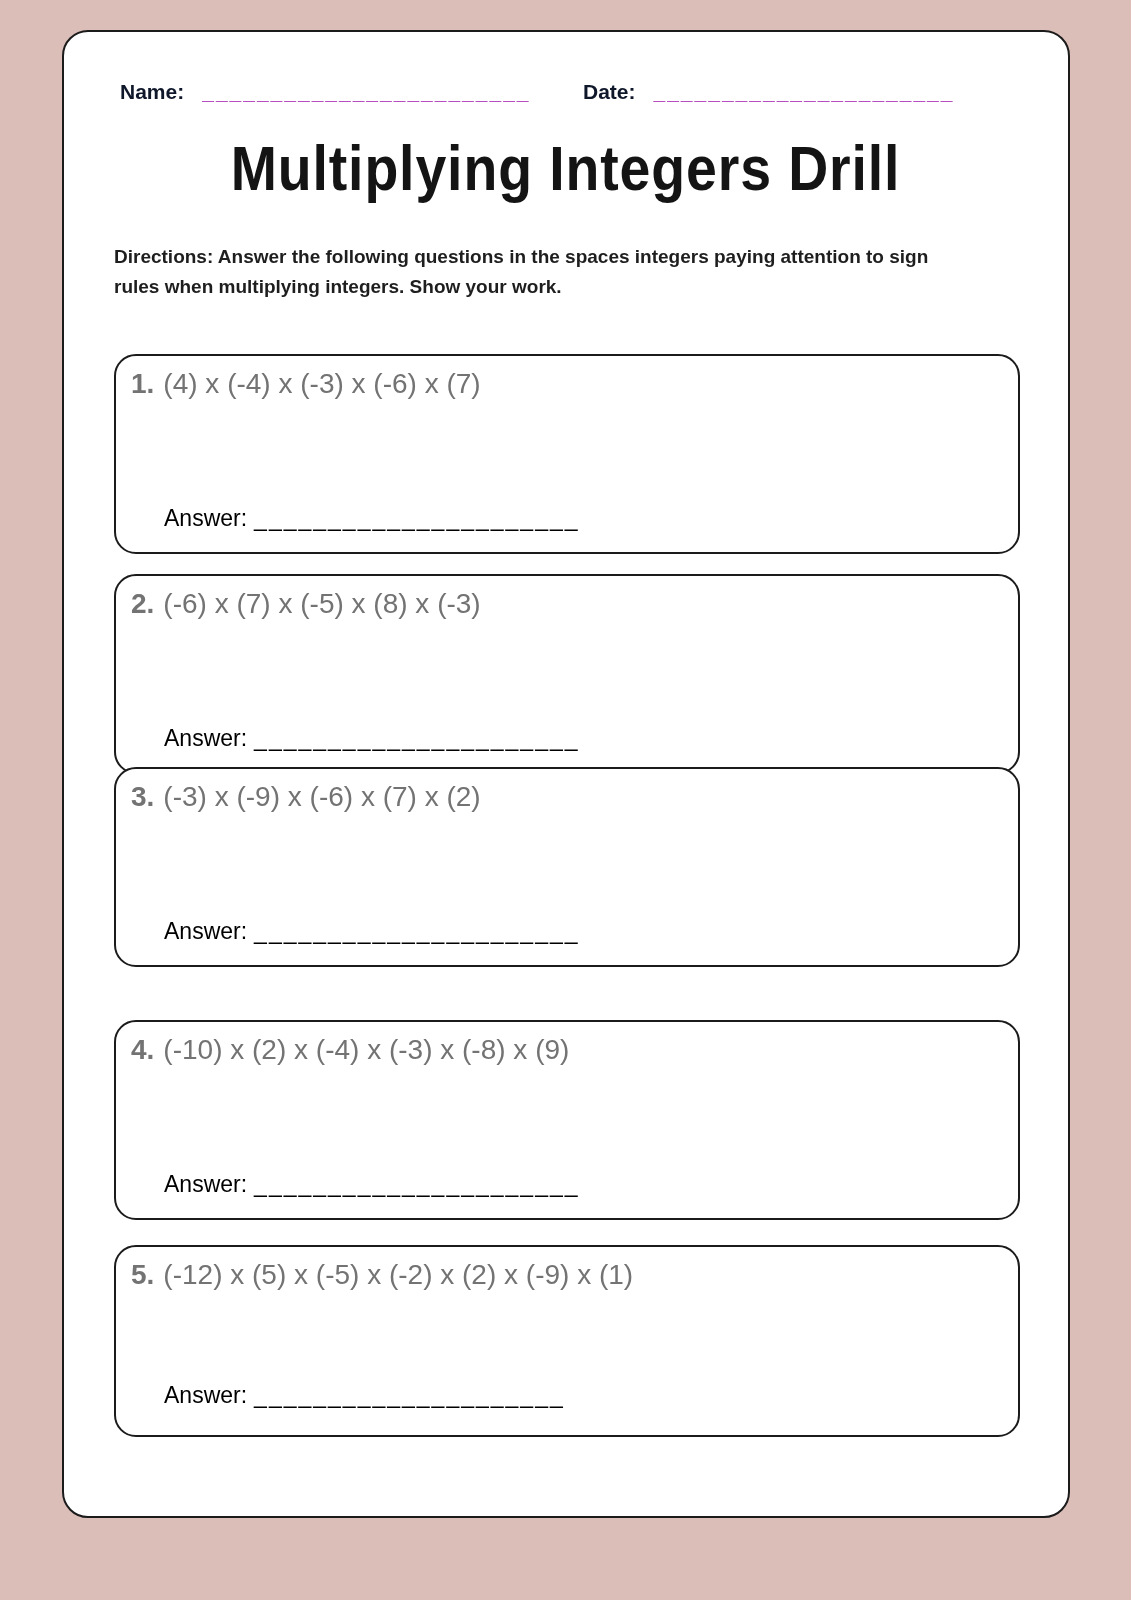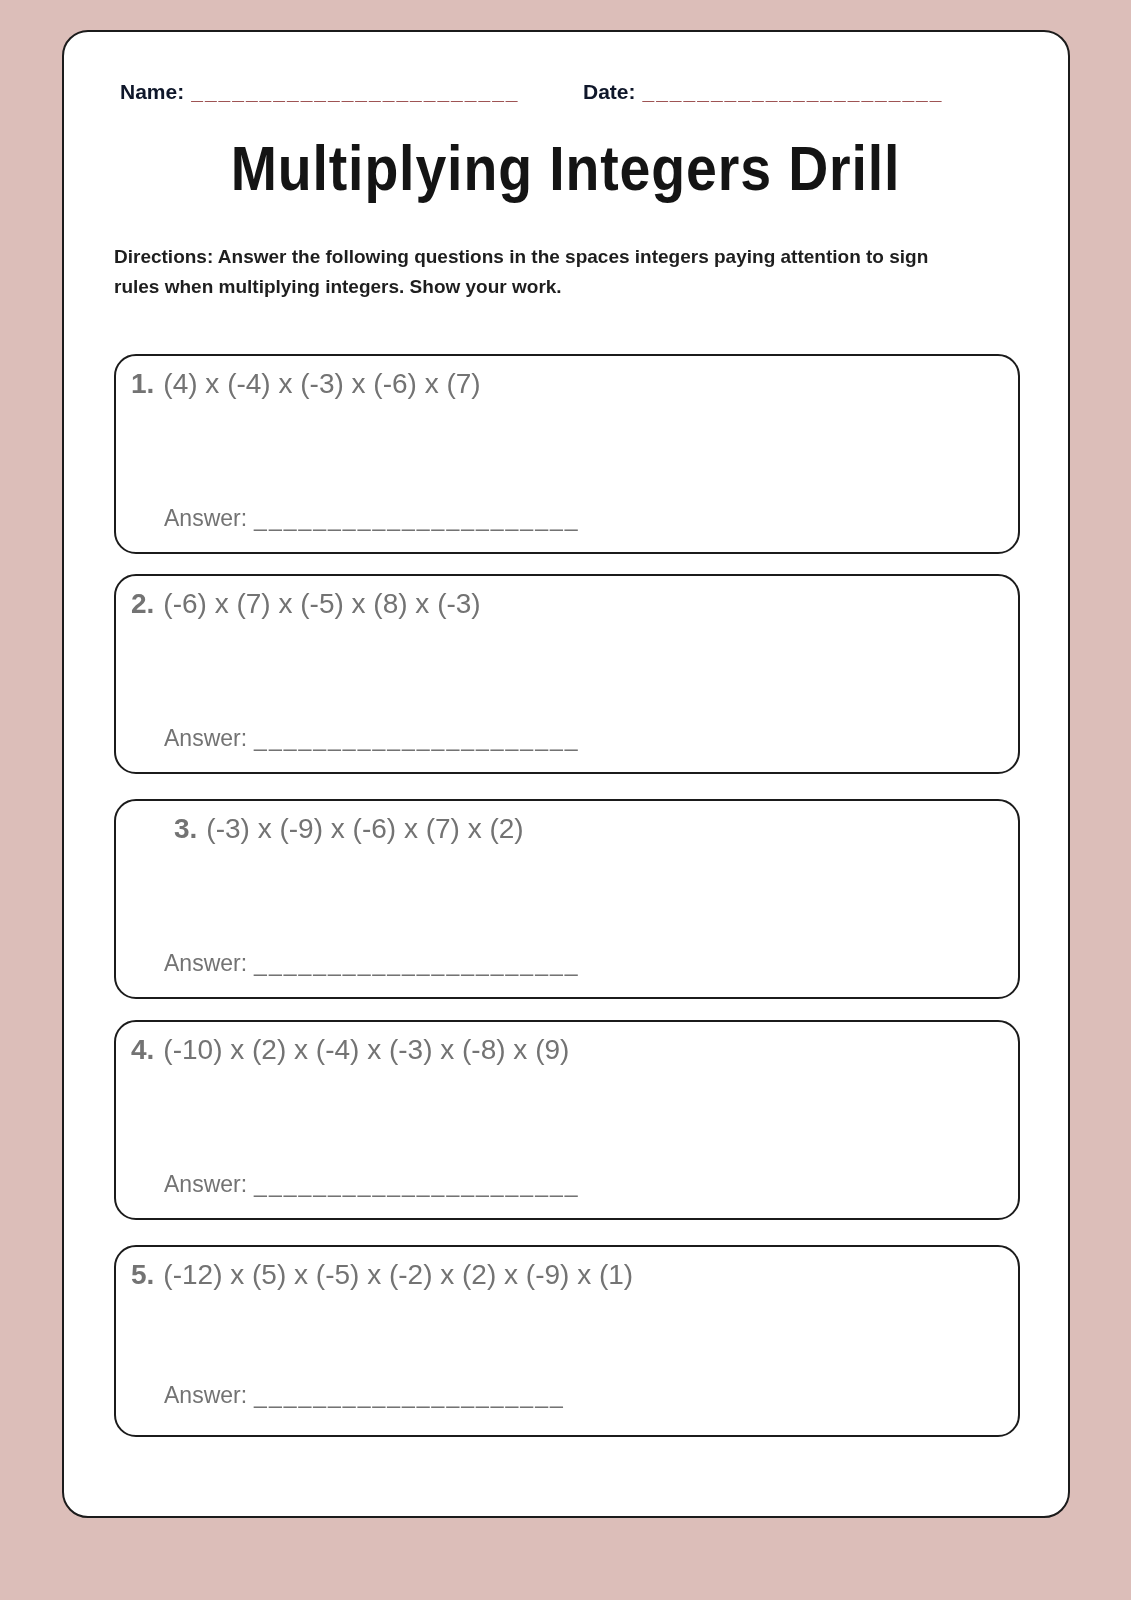--- a/index.html
+++ b/index.html
@@ -15,21 +15,21 @@
     position: absolute; left: 62px; top: 30px;
     width: 1008px; height: 1488px;
     background: #ffffff;
     border: 2px solid #1b1b1b;
     border-radius: 26px;
     box-sizing: border-box;
   }
   .name-group { position: absolute; left: 56px; top: 48px; white-space: nowrap; }
   .date-group { position: absolute; left: 519px; top: 48px; white-space: nowrap; }
   .hd-label { font-size: 21px; font-weight: 700; color: #0f172a; }
-  .hd-blank { font-size: 21px; font-weight: 700; letter-spacing: 2px; margin-left: 7px; color: #7f1d1d; }
+  .hd-blank { font-size: 21px; font-weight: 700; letter-spacing: 2px; margin-left: 18px; color: #a21caf; }
 
   .title {
     position: absolute; top: 100px; left: 0; width: 100%;
     text-align: center; white-space: nowrap;
   }
   .title .title-text {
     display: inline-block;
     font-size: 63px; font-weight: 700; letter-spacing: 1px;
     color: #141414;
     transform: scaleX(0.88);
@@ -44,29 +44,29 @@
 
   .qbox {
     position: absolute; left: 50px; width: 906px; height: 200px;
     background: #ffffff;
     border: 2px solid #1b1b1b;
     border-radius: 22px;
     box-sizing: border-box;
   }
   .qbox.b1 { top: 322px; }
   .qbox.b2 { top: 542px; }
-  .qbox.b3 { top: 767px; padding-left: 43px; }
+  .qbox.b3 { top: 735px; }
   .qbox.b4 { top: 988px; }
   .qbox.b5 { top: 1213px; height: 192px; }
 
   .qline { padding: 12px 20px 0 15px; font-size: 28px; color: #737373; white-space: nowrap; }
   .qnum  { font-weight: 700; margin-right: 9px; }
   .qexpr { font-weight: 400; }
 
-  .answer-row { position: absolute; left: 48px; bottom: 20px; font-size: 23px; color: #737373; white-space: nowrap; }
+  .answer-row { position: absolute; left: 48px; bottom: 20px; font-size: 23px; color: #000000; white-space: nowrap; }
   .qbox.b5 .answer-row { bottom: 26px; }
   .answer-label { font-weight: 400; }
   .answer-blank { letter-spacing: 2px; margin-left: 7px; }
 </style>
 </head>
 <body>
 
 <div class="paper">
 
   <div class="name-group">

